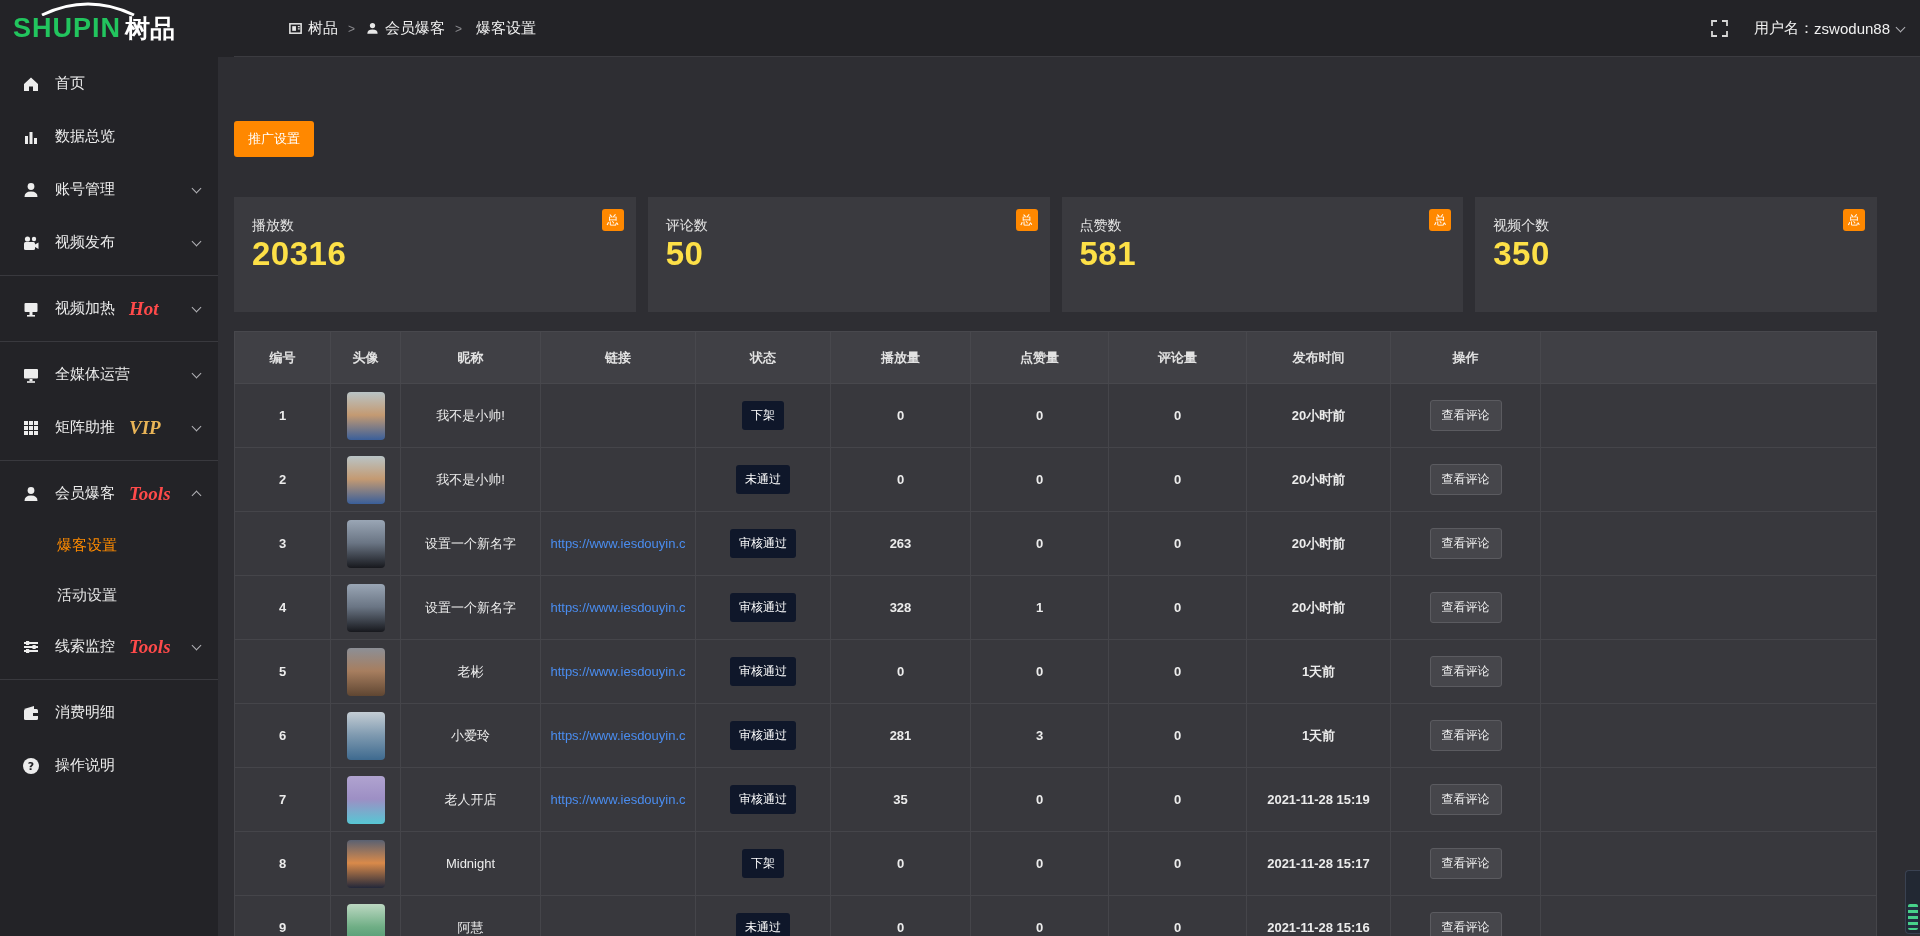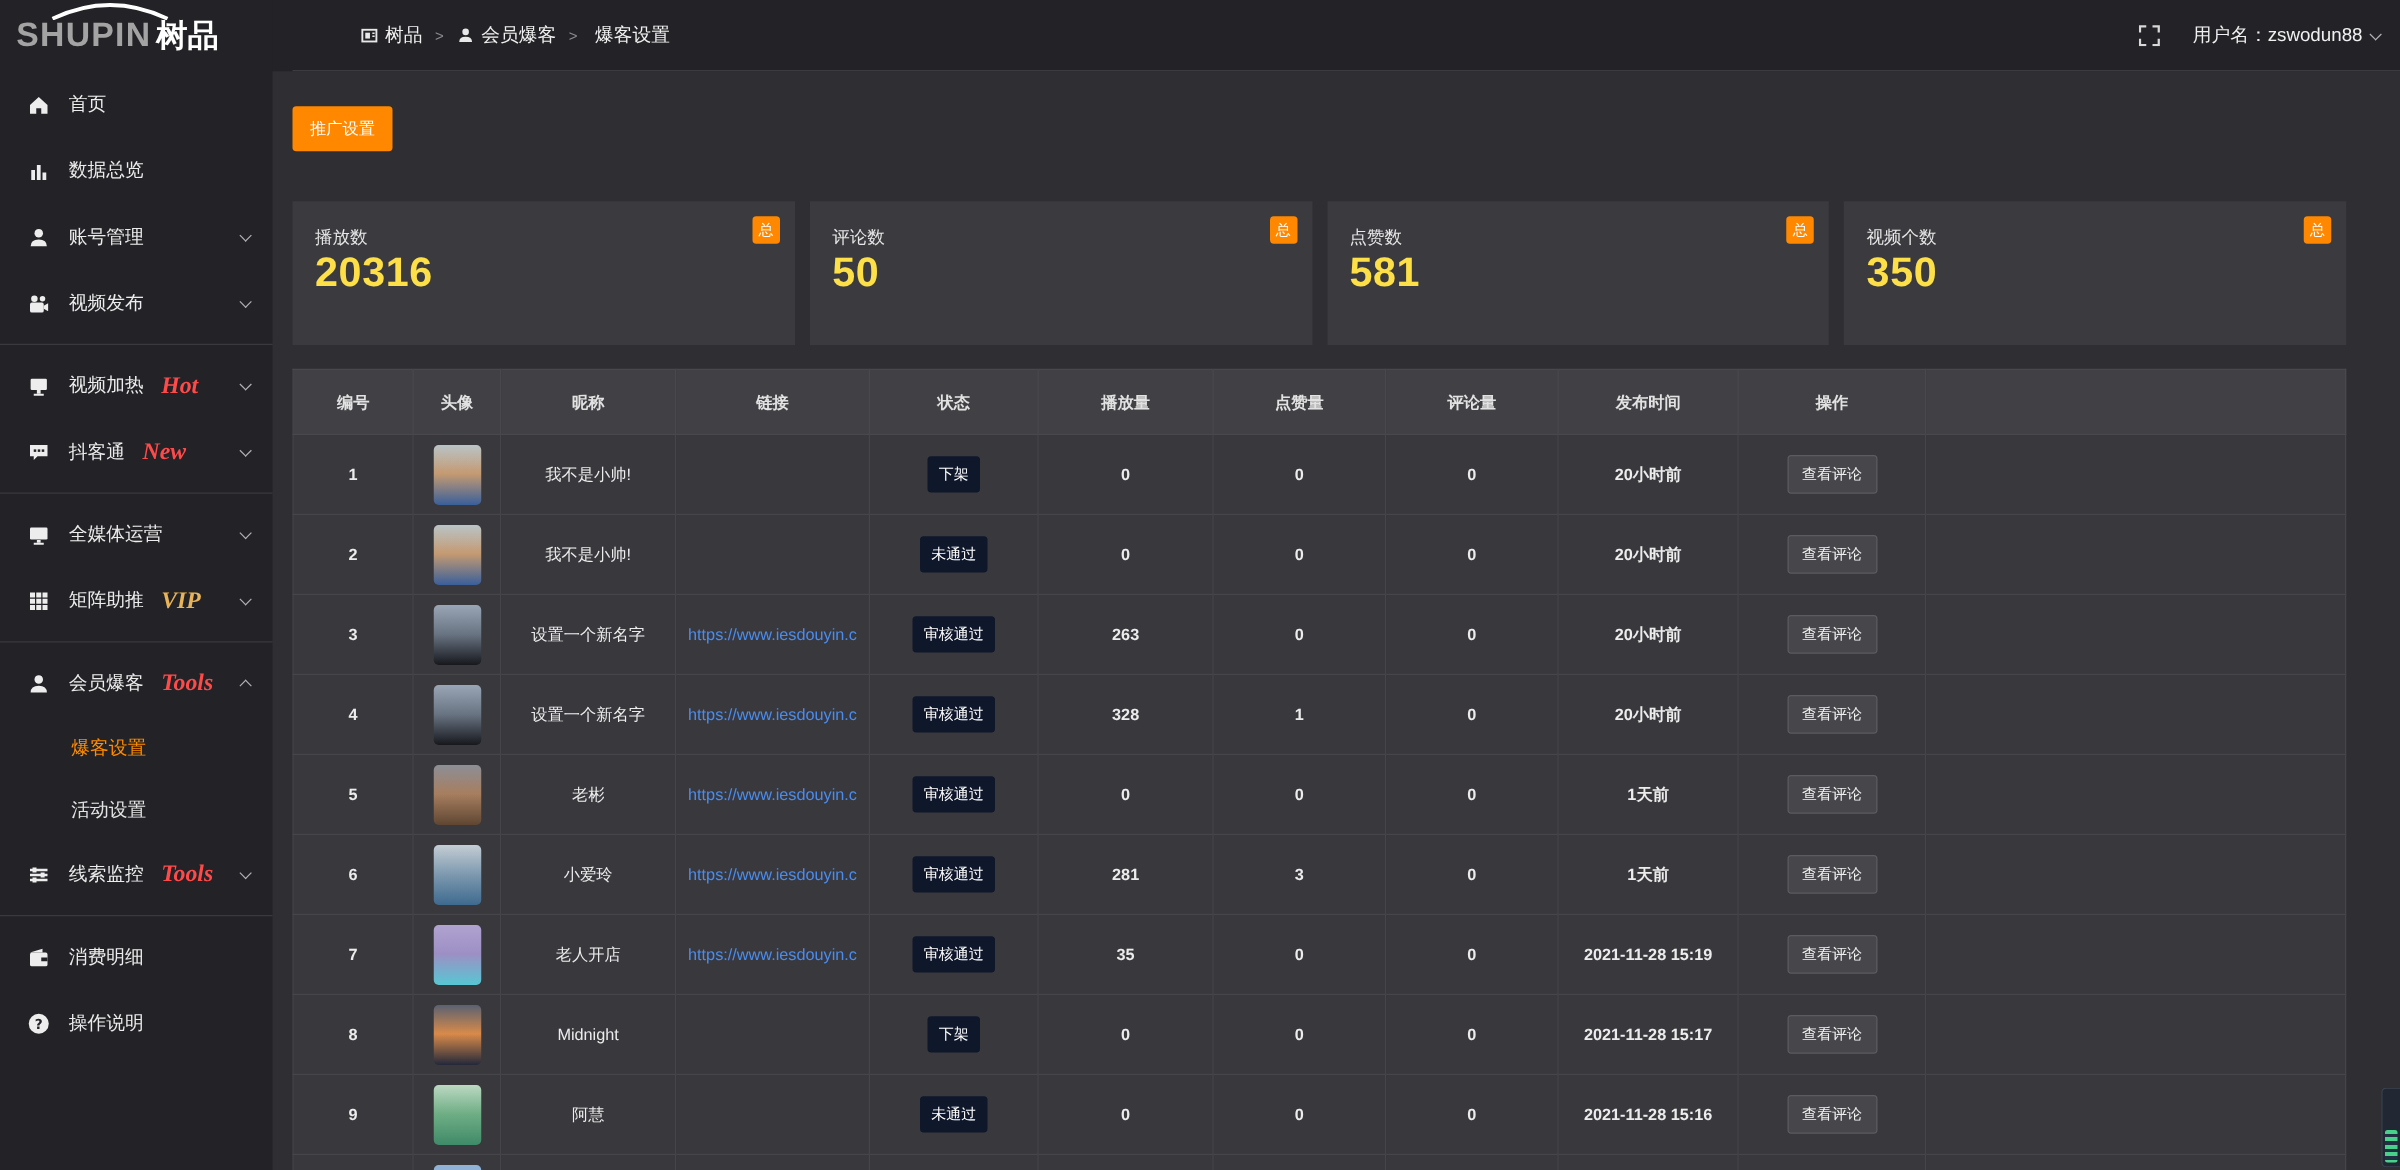--- a/index.html
+++ b/index.html
@@ -23,21 +23,21 @@
   .crumb svg { display:block; }
   .crumb-sep { color:#8a8a8e; font-size:12px; }
   .top-right { display:flex; align-items:center; gap:26px; padding-right:16px; }
   .user-box { display:flex; align-items:center; gap:7px; font-size:15px; color:#f0f0f0; }
   
   .sidebar {
     position:absolute; top:0; left:0; bottom:0; width:218px;
     background:#232327; z-index:10;
   }
   .logo { height:57px; display:flex; align-items:center; padding-left:13px; position:relative; }
-  .logo-en { font-size:27px; font-weight:bold; color:#a3a3a3; letter-spacing:1px; }
+  .logo-en { font-size:27px; font-weight:bold; color:#22c55e; letter-spacing:1px; }
   .logo-cn { font-size:25px; font-weight:bold; color:#fff; margin-left:4px; }
   .logo-arc { position:absolute; left:36px; top:2px; }
   .menu { padding-top:0; }
   .s-item {
     height:53px; display:flex; align-items:center; padding:0 18px 0 22px;
     cursor:pointer; font-size:15px; color:#ececec;
   }
   .s-item .ic { width:18px; height:18px; margin-right:15px; flex:0 0 18px; display:flex; align-items:center; justify-content:center; }
   .s-item .lbl { }
   .s-item .tag { font-style:italic; font-weight:bold; font-size:19px; margin-left:14px;font-family:Liberation Serif, serif; }
@@ -47,21 +47,21 @@
   .s-sub {
     height:50px; display:flex; align-items:center; padding-left:57px;
     font-size:15px; color:#e3e3e3; cursor:pointer;
   }
   .s-sub.active { color:#ff8b00; }
   .s-div { height:1px; background:#39393e; margin:6px 0; }
   
   .main { position:absolute; left:218px; top:57px; right:0; bottom:0; }
   .content { width:1643px; margin-left:16px; }
   .promo-btn {
-    margin-top:28px; display:inline-block; background:#ff8800; color:#fff;
+    margin-top:64px; display:inline-block; background:#ff8800; color:#fff;
     border:none; font-size:13px; padding:9px 14px; border-radius:3px; cursor:pointer;
     font-family:Liberation Sans, sans-serif;
   }
   .stats { margin-top:40px; display:grid; grid-template-columns:repeat(4,1fr); gap:12px; }
   .card { background:#3a3a3f; height:115px; position:relative; padding:20px 16px 0 18px; }
   .card-label { font-size:14px; color:#e6e6e6; }
   .card-value { font-size:33px; font-weight:600; color:#fde047; margin-top:0; letter-spacing:0.5px; }
   .card-badge {
     position:absolute; top:12px; right:12px; width:22px; height:22px;
     background:#ff8800; color:#fff; font-size:12px; border-radius:3px;
@@ -202,36 +202,20 @@
             <rect x="2.5" y="3" width="13" height="9" rx="1" fill="#ededed"></rect>
             <rect x="7.5" y="12" width="3" height="3" fill="#ededed"></rect>
             <rect x="5" y="15" width="8" height="1.6" fill="#ededed"></rect>
           </svg>
         </span>
         <span class="lbl">视频加热</span>
         <span class="tag" style="color:#ff4a4a">Hot</span>
         <span class="sp"></span>
         <span class="chev "></span>
       </div>
-      <div class="s-item">
-        <span class="ic">
-          <svg width="18" height="18" viewBox="0 0 18 18">
-            <path d="M2 3 h14 v9 h-8 l-3 3 v-3 h-3 Z" fill="#ededed"></path>
-            <g fill="#232327">
-              <rect x="5" y="6.5" width="2" height="2"></rect>
-              <rect x="8.2" y="6.5" width="2" height="2"></rect>
-              <rect x="11.4" y="6.5" width="2" height="2"></rect>
-            </g>
-          </svg>
-        </span>
-        <span class="lbl">抖客通</span>
-        <span class="tag" style="color:#ff4a4a">New</span>
-        <span class="sp"></span>
-        <span class="chev "></span>
-      </div>
       <div class="s-div"></div>
       <div class="s-item">
         <span class="ic">
           <svg width="18" height="18" viewBox="0 0 18 18">
             <rect x="2" y="3" width="14" height="9.5" rx="1" fill="#ededed"></rect>
             <rect x="7.5" y="13" width="3" height="2.2" fill="#ededed"></rect>
             <rect x="5" y="15.2" width="8" height="1.6" fill="#ededed"></rect>
           </svg>
         </span>
         <span class="lbl">全媒体运营</span>

